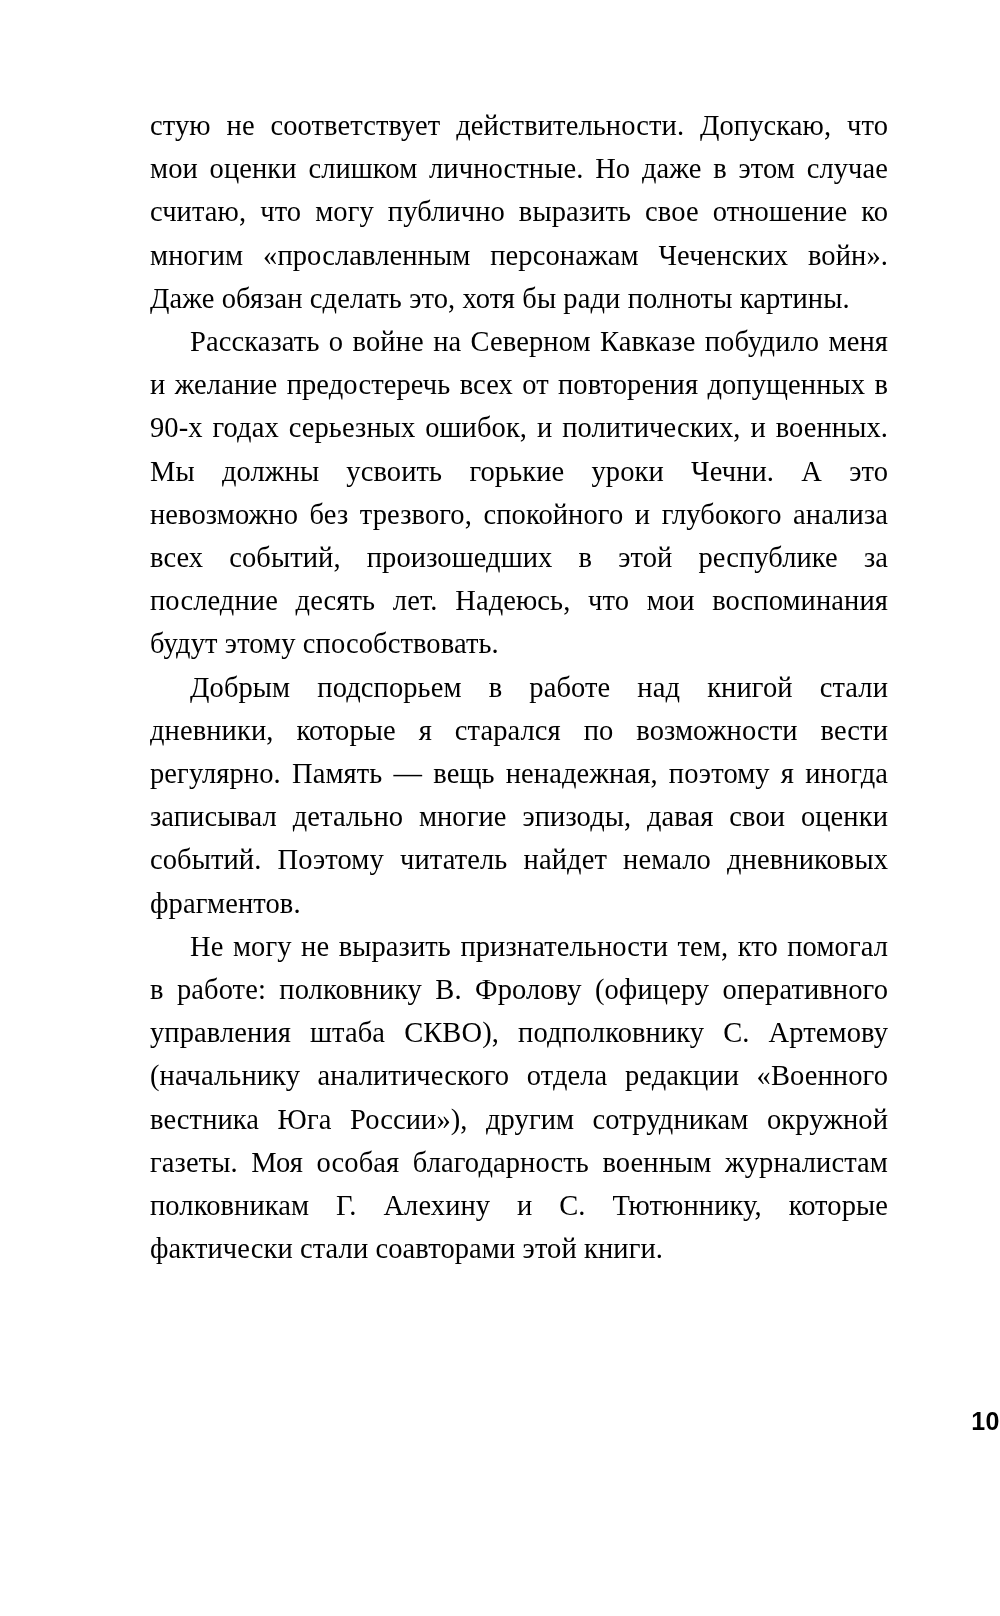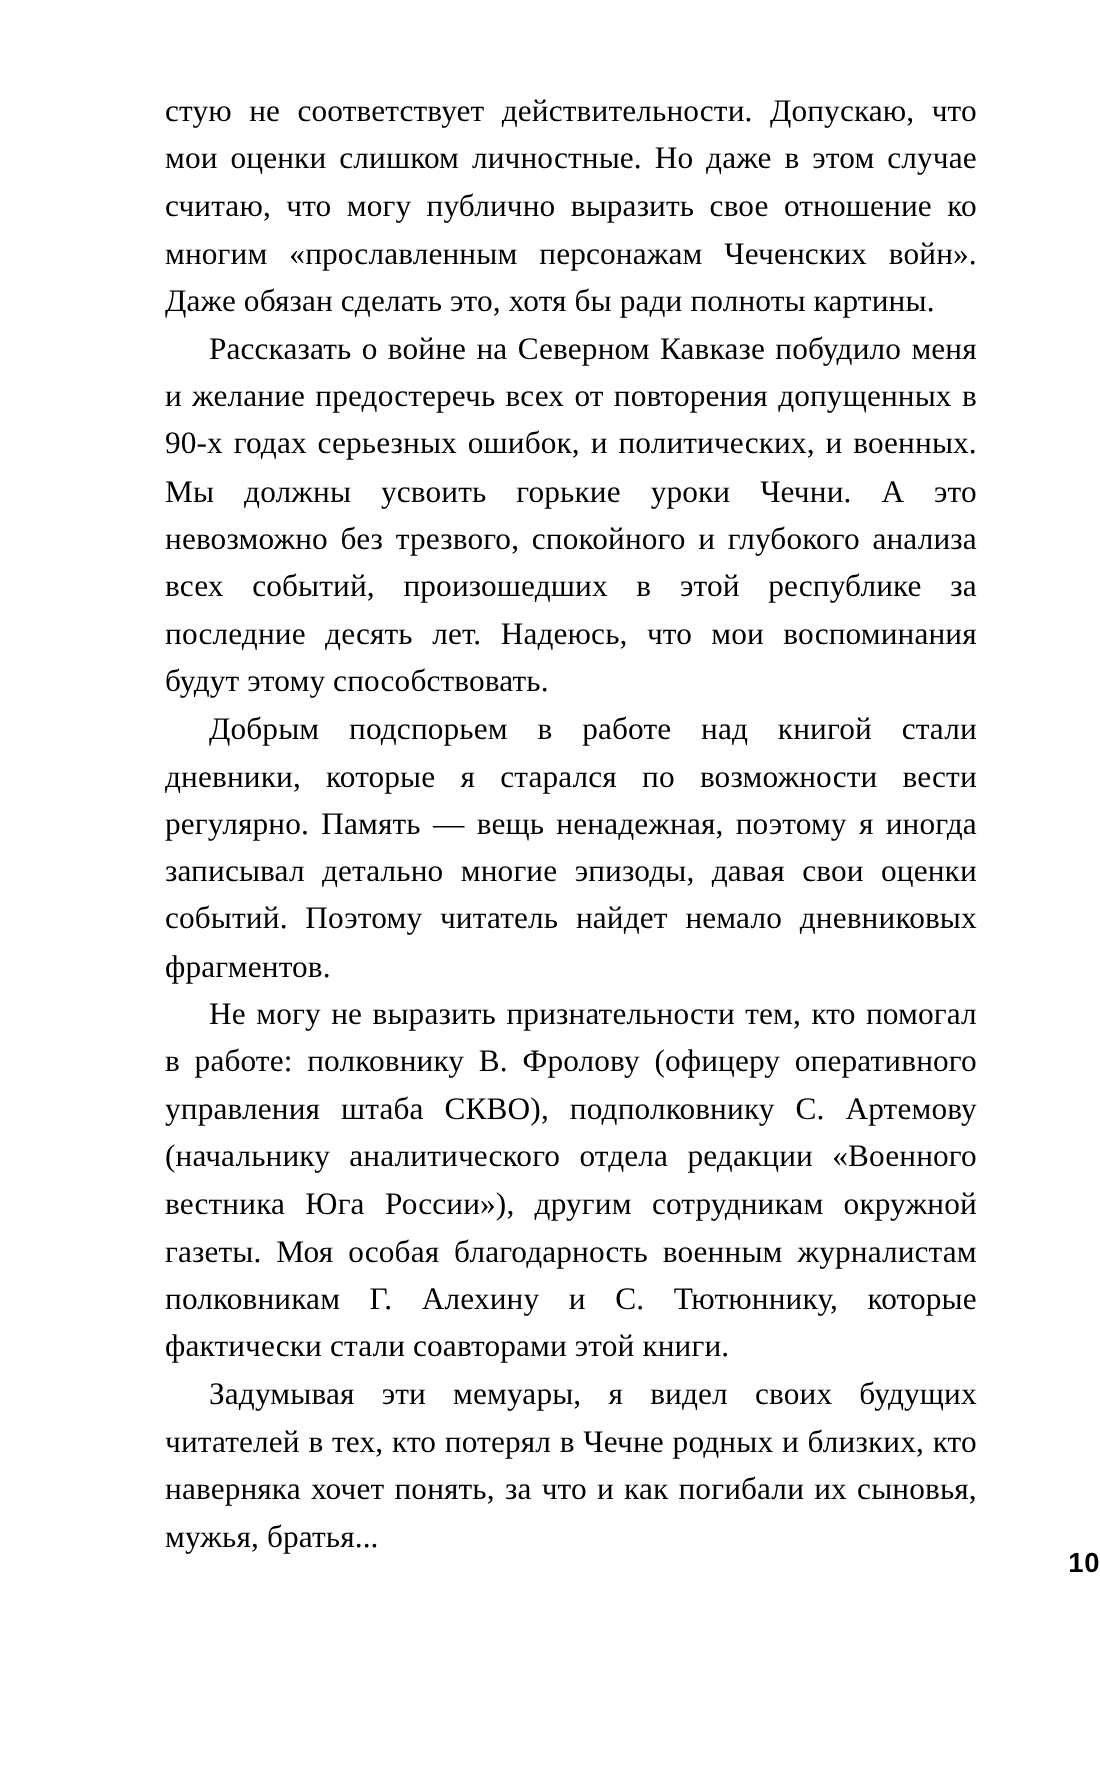--- a/index.html
+++ b/index.html
@@ -15,21 +15,21 @@
     color: #000000;
     overflow: hidden;
   }
   .page {
     position: absolute;
     left: 0;
     top: 0;
     width: 1000px;
     height: 1616px;
     box-sizing: border-box;
-    padding: 80px 112px 60px 150px;
+    padding: 104px 112px 60px 150px;
   }
   .body-text {
     font-size: 28.5px;
     line-height: 43.2px;
     text-align: justify;
     text-justify: inter-word;
     letter-spacing: 0.1px;
   }
   .body-text p {
     margin: 0;
@@ -53,16 +53,15 @@
 </style>
 </head>
 <body>
 
 <div class="page">
   <div class="body-text">
     <p class="no-indent">стую не соответствует действительности. Допускаю, что мои оценки слишком личностные. Но даже в этом случае считаю, что могу публично выразить свое отношение ко многим «прославленным персонажам Чеченских войн». Даже обязан сделать это, хотя бы ради полноты картины.</p>
     <p>Рассказать о войне на Северном Кавказе побудило меня и желание предостеречь всех от повторения допущенных в 90-х годах серьезных ошибок, и политических, и военных. Мы должны усвоить горькие уроки Чечни. А это невозможно без трезвого, спокойного и глубокого анализа всех событий, произошедших в этой республике за последние десять лет. Надеюсь, что мои воспоминания будут этому способствовать.</p>
     <p>Добрым подспорьем в работе над книгой стали дневники, которые я старался по возможности вести регулярно. Память — вещь ненадежная, поэтому я иногда записывал детально многие эпизоды, давая свои оценки событий. Поэтому читатель найдет немало дневниковых фрагментов.</p>
     <p>Не могу не выразить признательности тем, кто помогал в работе: полковнику В. Фролову (офицеру оперативного управления штаба СКВО), подполковнику С. Артемову (начальнику аналитического отдела редакции «Военного вестника Юга России»), другим сотрудникам окружной газеты. Моя особая благодарность военным журналистам полковникам Г. Алехину и С. Тютюннику, которые фактически стали соавторами этой книги.</p>
-    <p>Задумывая эти мемуары, я видел своих будущих читателей в тех, кто потерял в Чечне родных и близких, кто наверняка хочет понять, за что и как погибали их сыновья, мужья, братья...</p>
   </div>
   <div class="page-number">10</div>
 </div>
 
 </body></html>

